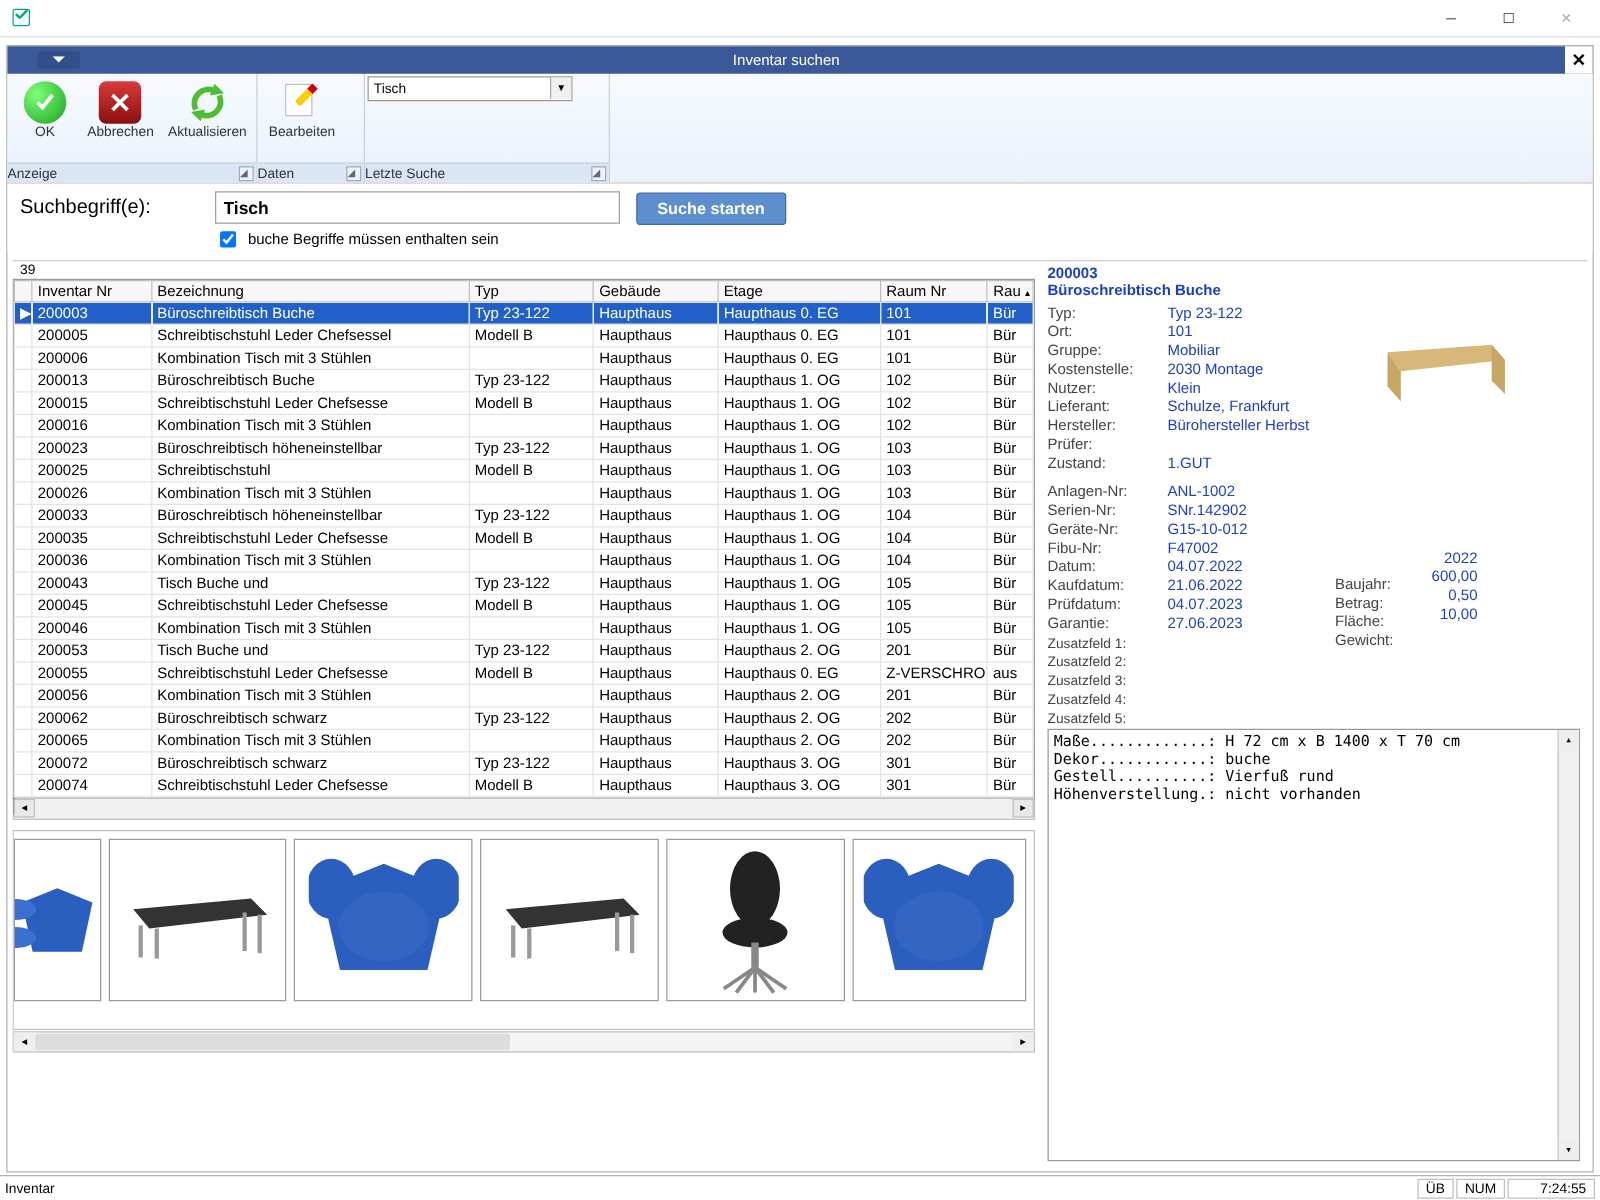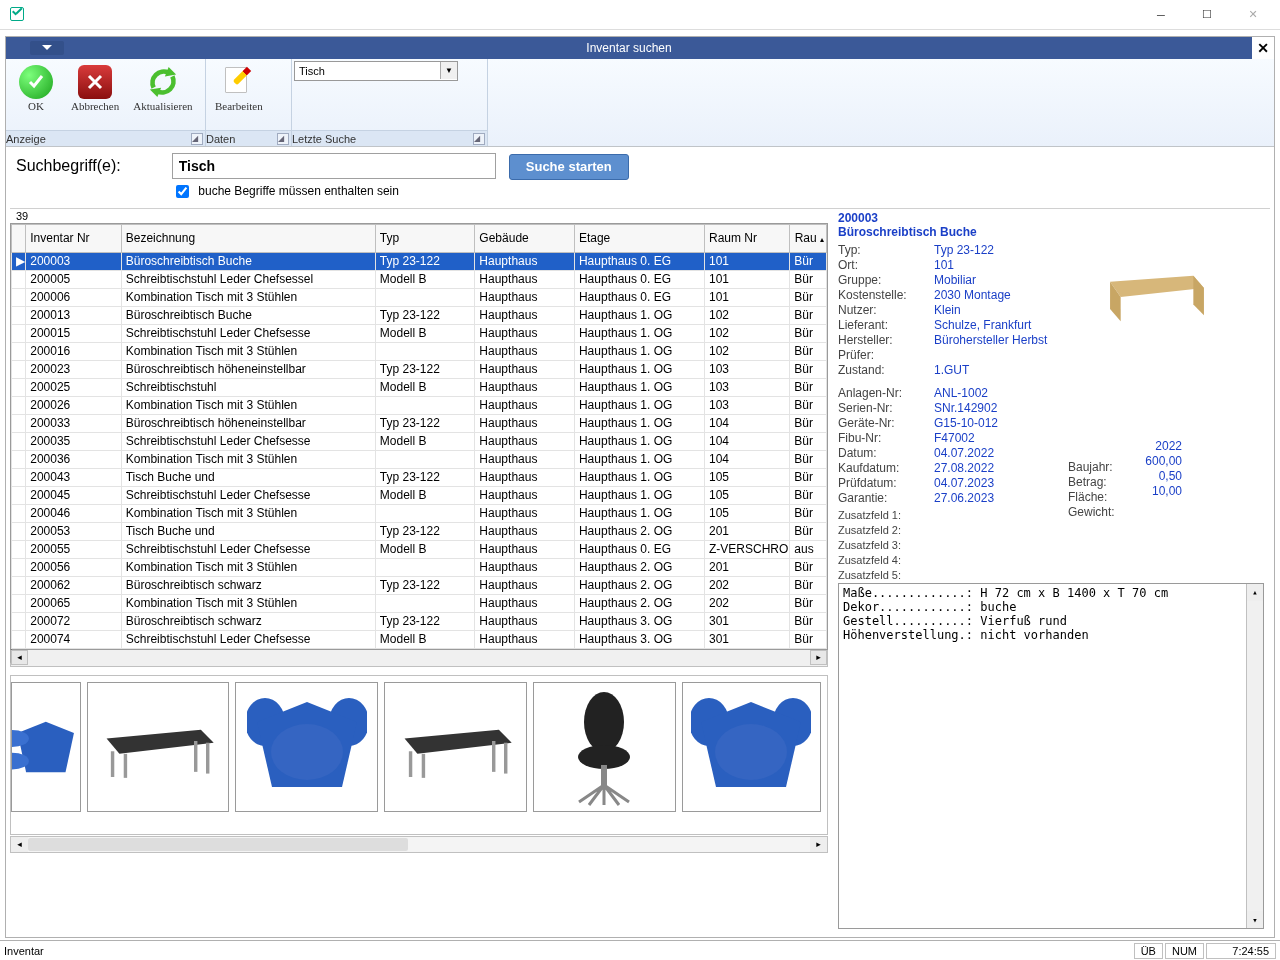--- a/index.html
+++ b/index.html
@@ -20,21 +20,21 @@
 .ribbon-title { background:#3b5998; color:#fff; height:22px; display:flex; align-items:center; position:relative;}
 .ribbon-title .arrow { position:absolute; left:24px; width:34px; height:14px; background:#33508a; border-radius:2px; display:flex; align-items:center; justify-content:center; }
 .ribbon-title .t { flex:1; text-align:center; font-size:12px; }
 .ribbon-title .x { width:22px; height:22px; background:#fff; color:#000; display:flex; align-items:center; justify-content:center; font-size:14px; font-weight:bold; cursor:pointer; }
 
 .ribbon-body { background:linear-gradient(#f7fbff,#eaf1fb); height:88px; display:flex; border-bottom:1px solid #c0c4c8; }
 .ribbon-group { display:flex; flex-direction:column; border-right:1px solid #c5d2e2; }
 .ribbon-group .btns { flex:1; display:flex; align-items:flex-start; padding:2px 2px; }
 .ribbon-group .lbl { height:16px; background:#dbe6f4; text-align:left; font-size:11px; color:#333; position:relative; border-top:1px solid #c5d2e2; line-height:16px;}
 .ribbon-group .lbl .launcher { position:absolute; right:2px; top:2px; width:12px; height:12px; border:1px solid #a0abc0; background:#eef3fa; font-size:8px; line-height:10px; color:#667; }
-.rbtn { display:flex; flex-direction:column; align-items:center; padding:3px 6px 0; cursor:pointer; min-width:56px; border:1px solid transparent; border-radius:3px;font-family:Liberation Serif, serif; }
+.rbtn { display:flex; flex-direction:column; align-items:center; padding:3px 6px 0; cursor:pointer; min-width:56px; border:1px solid transparent; border-radius:3px; }
 .rbtn .ico { width:34px; height:34px; display:flex; align-items:center; justify-content:center; }
 .rbtn .cap { font-size:11px; color:#333; margin-top:1px; }
 
 .ok-ico { width:30px; height:30px; border-radius:50%; background:radial-gradient(circle at 30% 30%, #7cff7c, #1aa21a); display:flex; align-items:center; justify-content:center; color:#fff; }
 .cancel-ico { width:30px; height:30px; border-radius:6px; background:linear-gradient(#d93b3b,#8a0f0f); display:flex; align-items:center; justify-content:center; }
 .refresh-ico { width:30px; height:30px; display:flex; align-items:center; justify-content:center; }
 .refresh-ico svg { width:30px; height:30px; }
 .edit-ico { width:30px; height:30px; position:relative; }
 .edit-ico .pg { position:absolute; left:3px; top:2px; width:22px; height:26px; background:#fff; border:1px solid #c0c0c0; border-radius:1px; }
 .edit-ico .pen { position:absolute; left:10px; top:8px; width:20px; height:6px; background:linear-gradient(to right,#fc0 70%,#c00 70%); transform:rotate(-45deg); border-radius:2px 0 0 2px; }
@@ -48,21 +48,21 @@
 .search-input { width:324px; height:26px; border:1px solid #a0a0a0; font-size:14px; font-weight:bold; padding:0 6px; margin-left:48px; }
 .search-btn { height:26px; padding:0 16px; background:#5d8fcf; color:#fff; border:1px solid #3b6bab; font-weight:bold; font-size:13px; cursor:pointer; margin-left:10px; border-radius:3px; }
 .check-row { margin:4px 0 0 160px; font-size:12px; }
 .check-row input { vertical-align:middle; margin-right:6px; }
 
 .body-split { flex:1; display:flex; overflow:hidden; border-top:1px solid #d0d0d0; margin:6px 4px 4px 4px; }
 .left-pane { flex:0 0 818px; display:flex; flex-direction:column; overflow:hidden; }
 .count { font-size:11px; padding:1px 6px;}
 .grid-wrap { flex:0 0 auto; border:1px solid #9a9a9a; overflow:hidden; }
 table.grid { border-collapse:collapse; width:100%; table-layout:fixed; font-size:12px; }
-table.grid th { border:1px solid #bfbfbf; background:#f7f7f7; text-align:left; padding:1px 4px; font-weight:normal; height:28px; white-space:nowrap; overflow:hidden;}
+table.grid th { border:1px solid #bfbfbf; background:#f7f7f7; text-align:left; padding:1px 4px; font-weight:normal; height:17px; white-space:nowrap; overflow:hidden;}
 table.grid th:last-child { text-align:right; padding-right:2px;}
 table.grid td { border:1px solid #e3e3e3; padding:0 4px; height:18px; white-space:nowrap; overflow:hidden; }
 table.grid tr.sel td { background:#2060c8; color:#fff; }
 .row-marker { width:12px; }
 .hscroll { height:17px; background:#f0f0f0; border:1px solid #c0c0c0; border-top:none; position:relative;}
 .hscroll .l, .hscroll .r { position:absolute; top:0; width:17px; height:15px; background:#e8e8e8; border:1px solid #c0c0c0; display:flex; align-items:center; justify-content:center; font-size:9px;}
 .hscroll .l { left:0;} .hscroll .r { right:0;}
 .hscroll .mark { position:absolute; top:0; left:0; width:10px; height:15px; border-right:1px solid #c0c0c0;}
 
 .thumbs { border:1px solid #c0c0c0; padding:6px; display:flex; gap:6px; margin-top:8px; height:160px;}
@@ -572,21 +572,21 @@
               <div class="det-row">
                 <span class="k">Fibu-Nr:</span>
                 <span class="v">F47002</span>
               </div>
               <div class="det-row">
                 <span class="k">Datum:</span>
                 <span class="v">04.07.2022</span>
               </div>
               <div class="det-row">
                 <span class="k">Kaufdatum:</span>
-                <span class="v">27.08.2022</span>
+                <span class="v">21.06.2022</span>
               </div>
               <div class="det-row">
                 <span class="k">Prüfdatum:</span>
                 <span class="v">04.07.2023</span>
               </div>
               <div class="det-row">
                 <span class="k">Garantie:</span>
                 <span class="v">27.06.2023</span>
               </div>
             </div>

